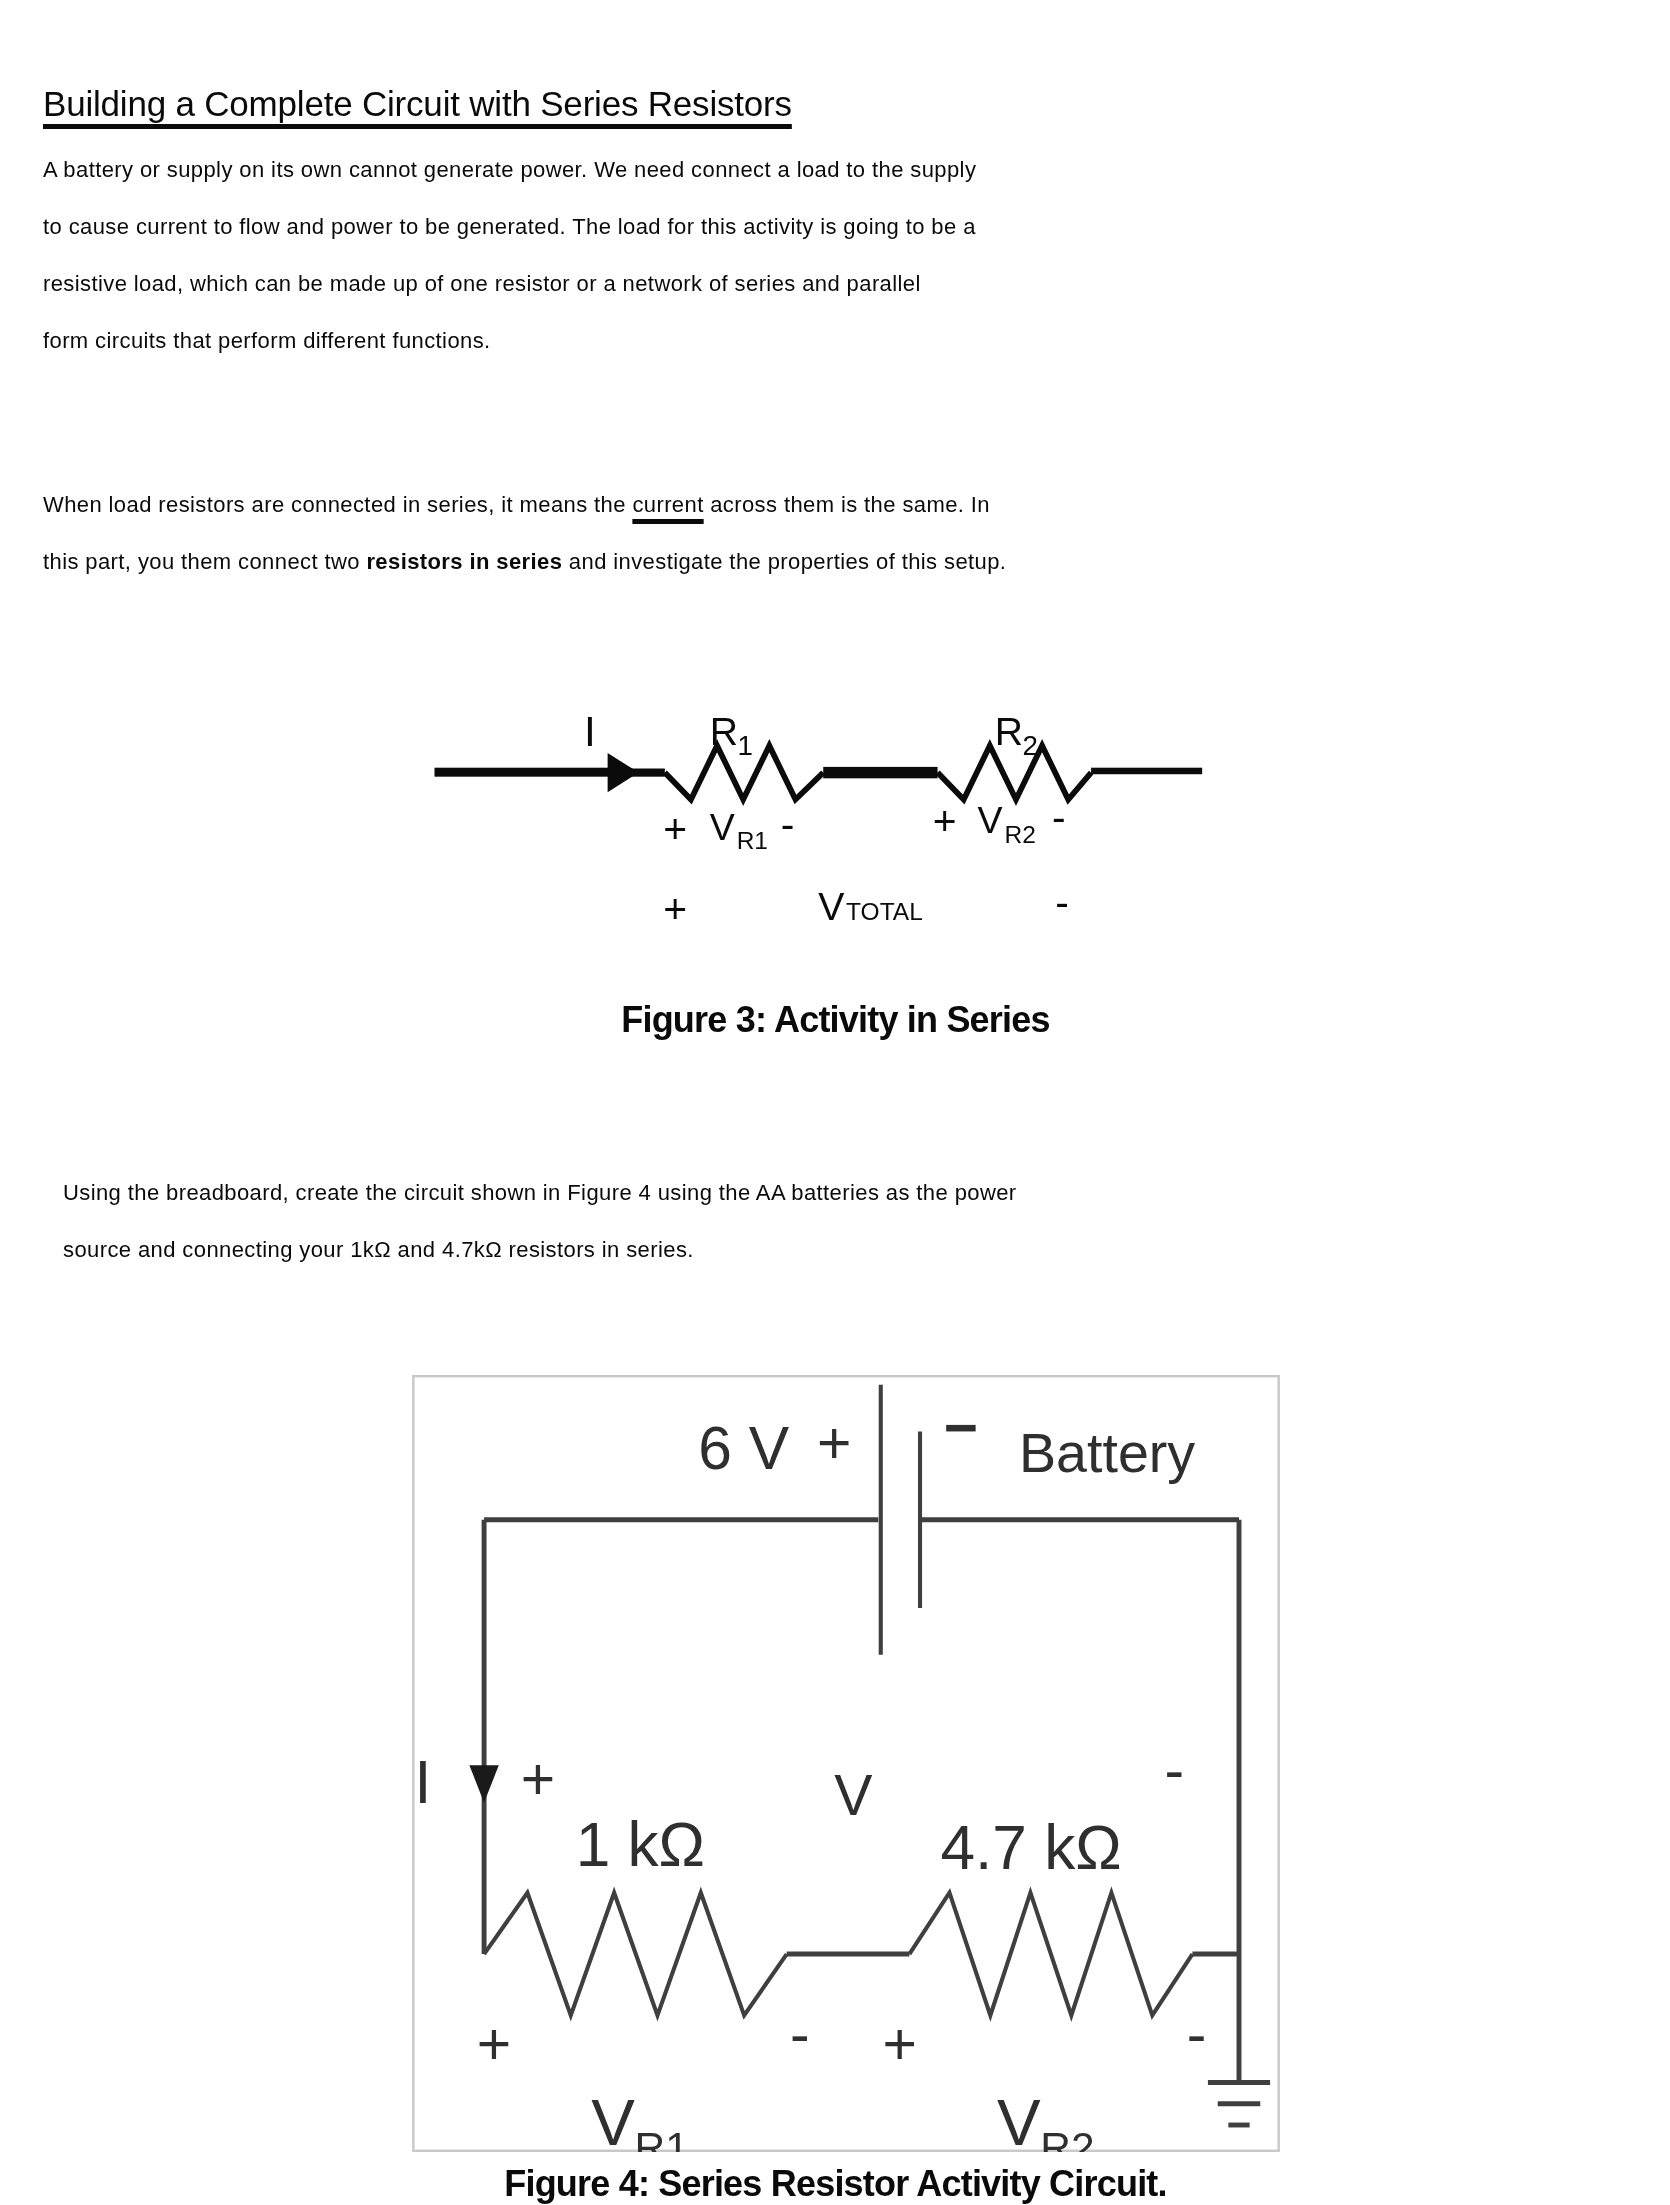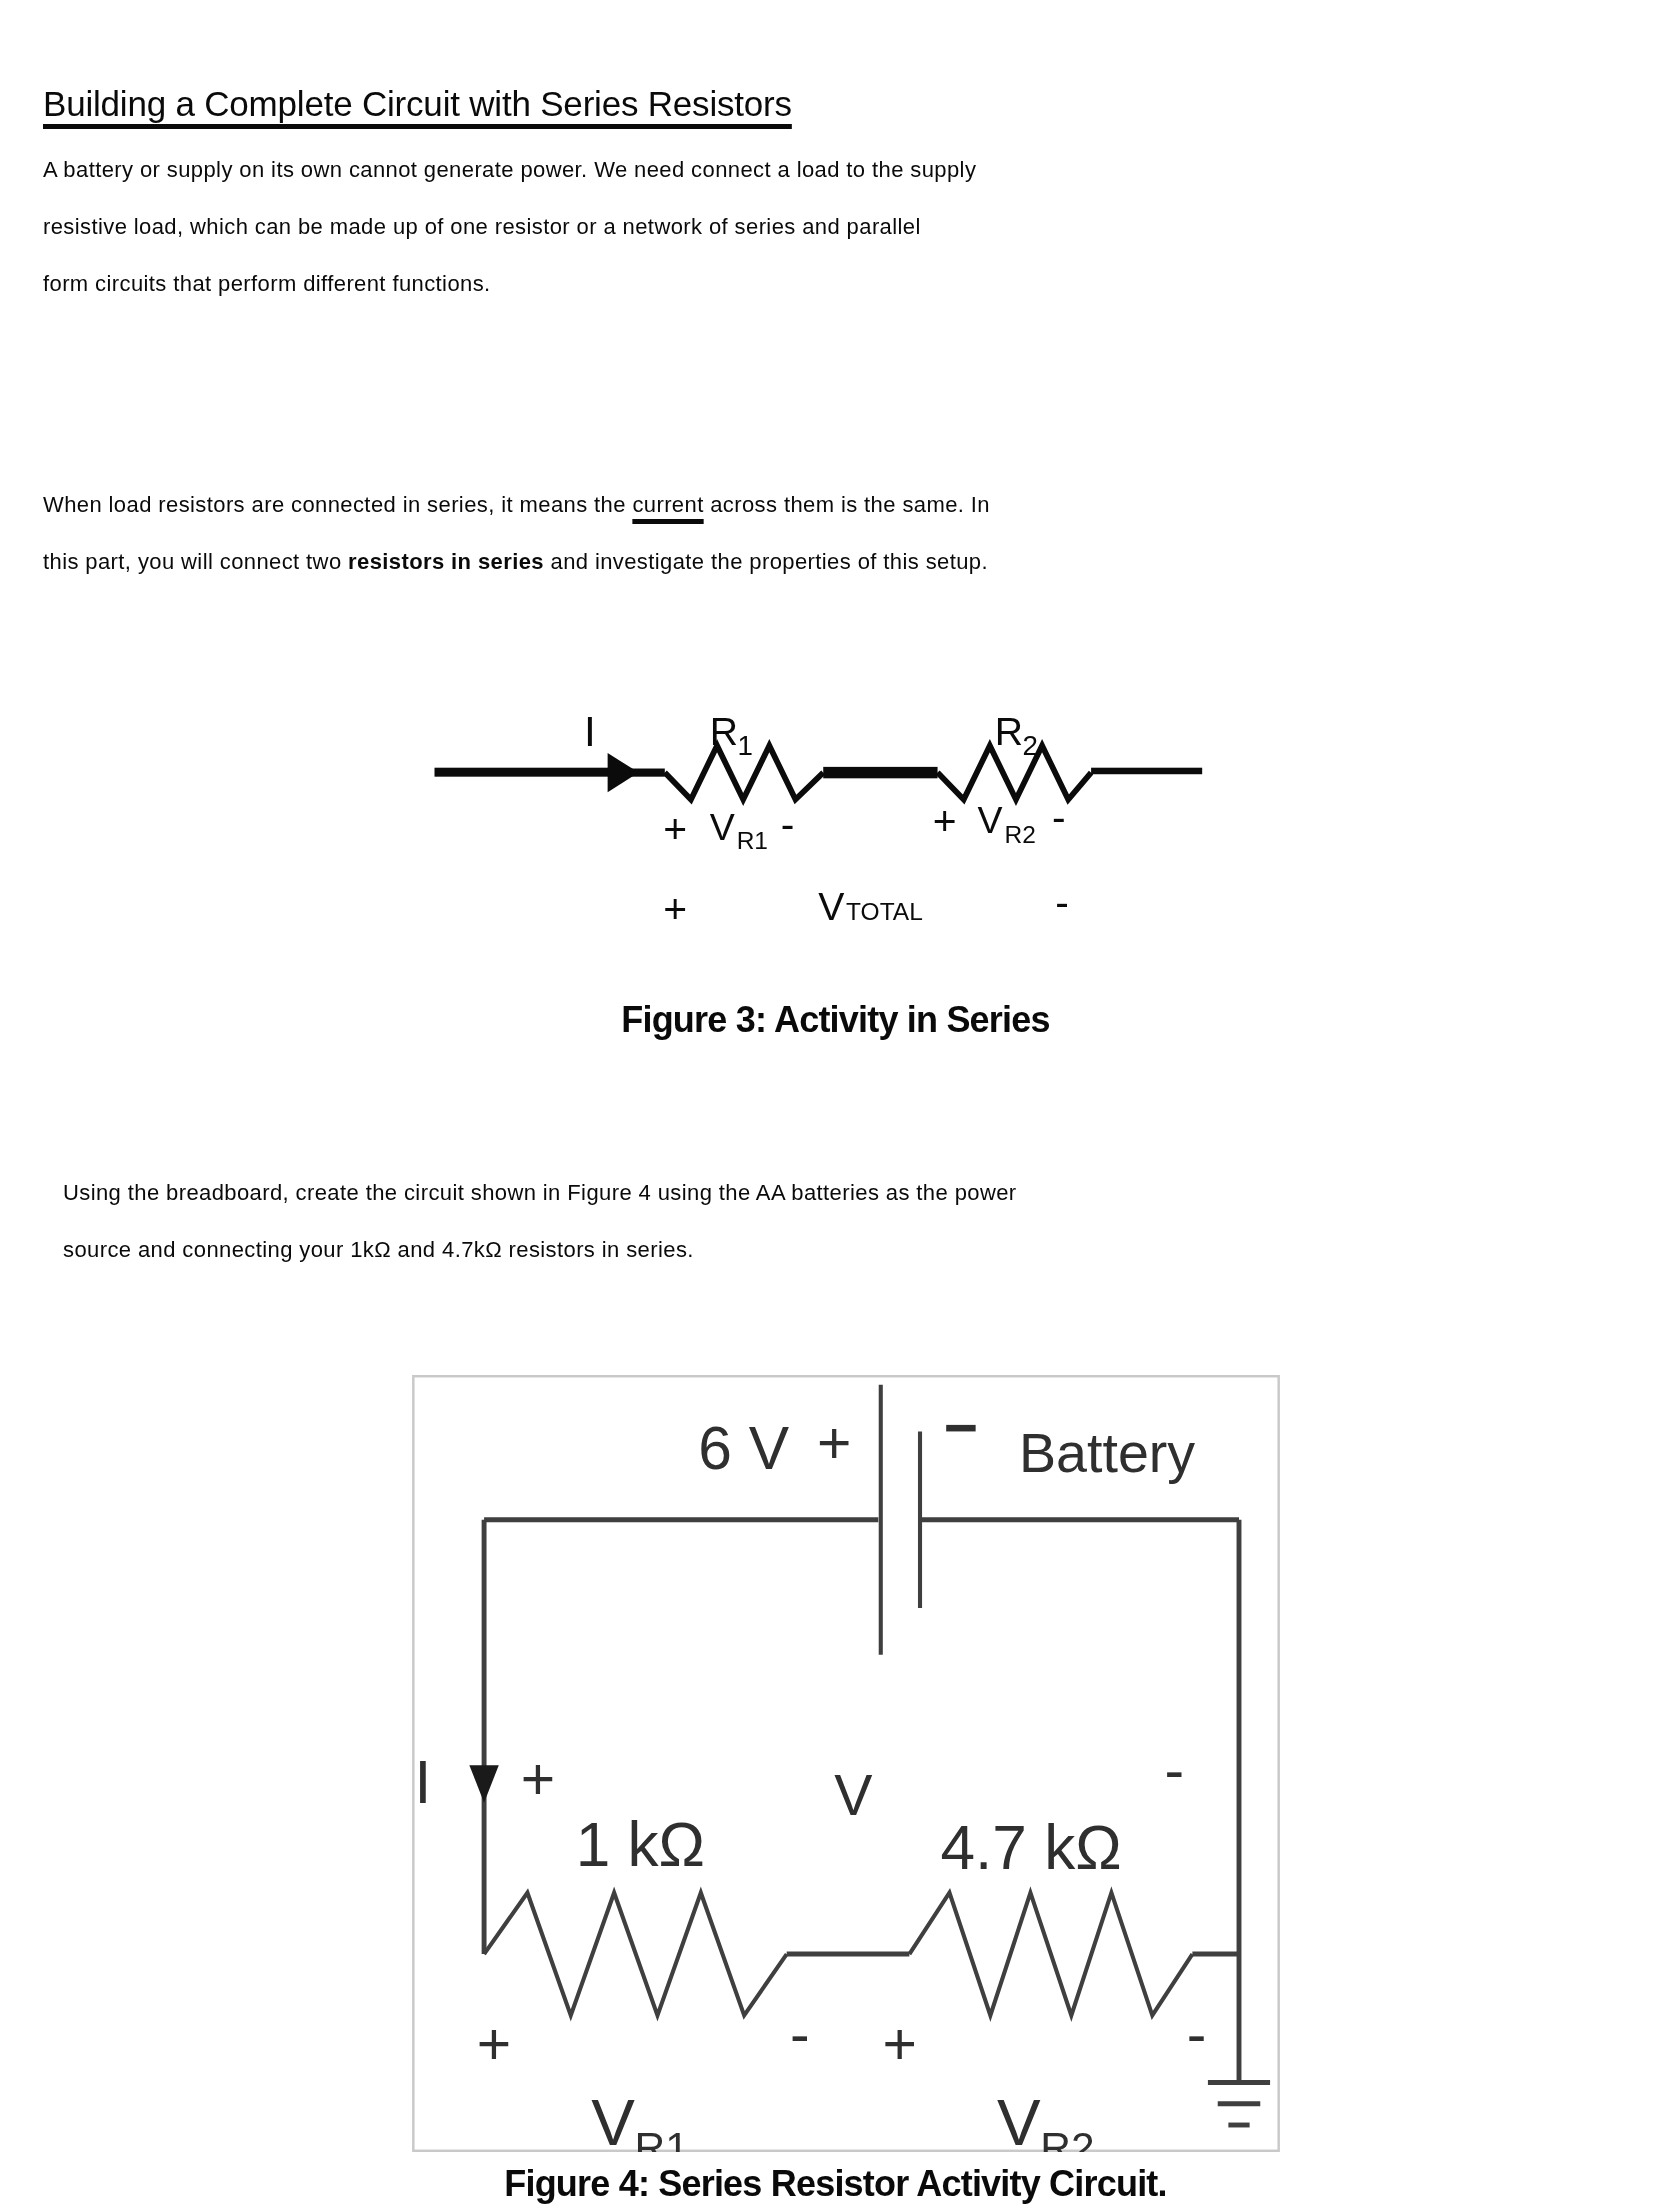--- a/index.html
+++ b/index.html
@@ -28,27 +28,28 @@
 <body>
 
 <div class="page">
 
   <div class="heading">
     <span>Building a Complete Circuit with Series Resistors</span>
   </div>
 
   <div class="para" id="p1">
     <div class="ln">A battery or supply on its own cannot generate power. We need connect a load to the supply</div>
+    <div class="ln">to cause current to flow and power to be generated. The load for this activity is going to be a</div>
     <div class="ln">resistive load, which can be made up of one resistor or a network of series and parallel</div>
     <div class="ln">form circuits that perform different functions.</div>
   </div>
 
   <div class="para" id="p2">
     <div class="ln"><span>When load resistors are connected in series, it means the </span><span class="u-thick">current</span><span> across them is the same. In</span></div>
-    <div class="ln"><span>this part, you will connect two </span><span class="b">resistors in series</span><span> and investigate the properties of this setup.</span></div>
+    <div class="ln"><span>this part, you them connect two </span><span class="b">resistors in series</span><span> and investigate the properties of this setup.</span></div>
   </div>
 
   <svg id="fig3" class="figsvg" width="818" height="245" viewBox="0 0 1000 300">
     <g stroke="#0b0b0b" fill="none">
 
       <rect x="50" y="78" width="225" height="11" fill="#0b0b0b" stroke="none"></rect>
 
       <polygon points="262,60 262,108 300,84" fill="#0b0b0b" stroke="none"></polygon>
       <rect x="290" y="79" width="42" height="10" fill="#0b0b0b" stroke="none"></rect>
 

